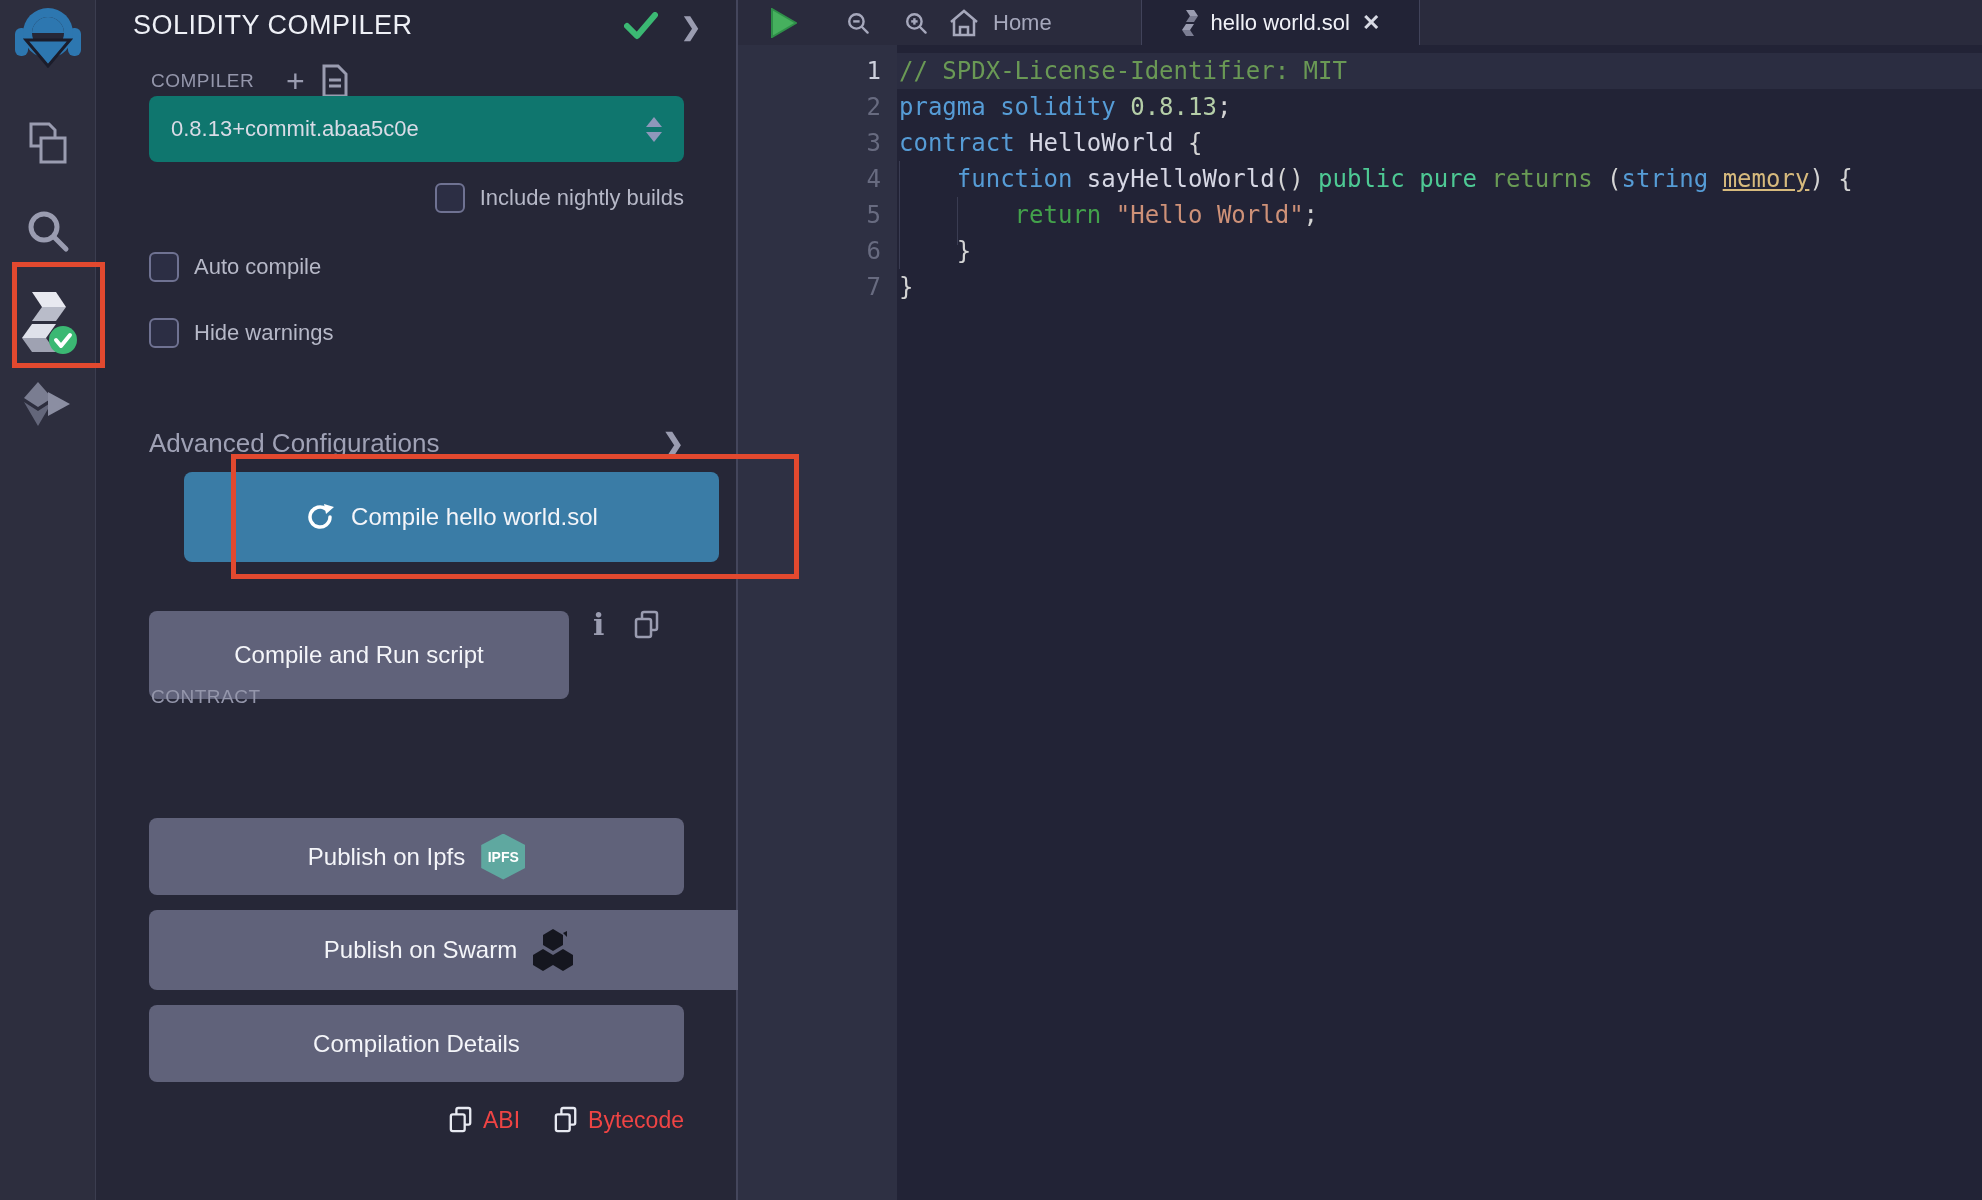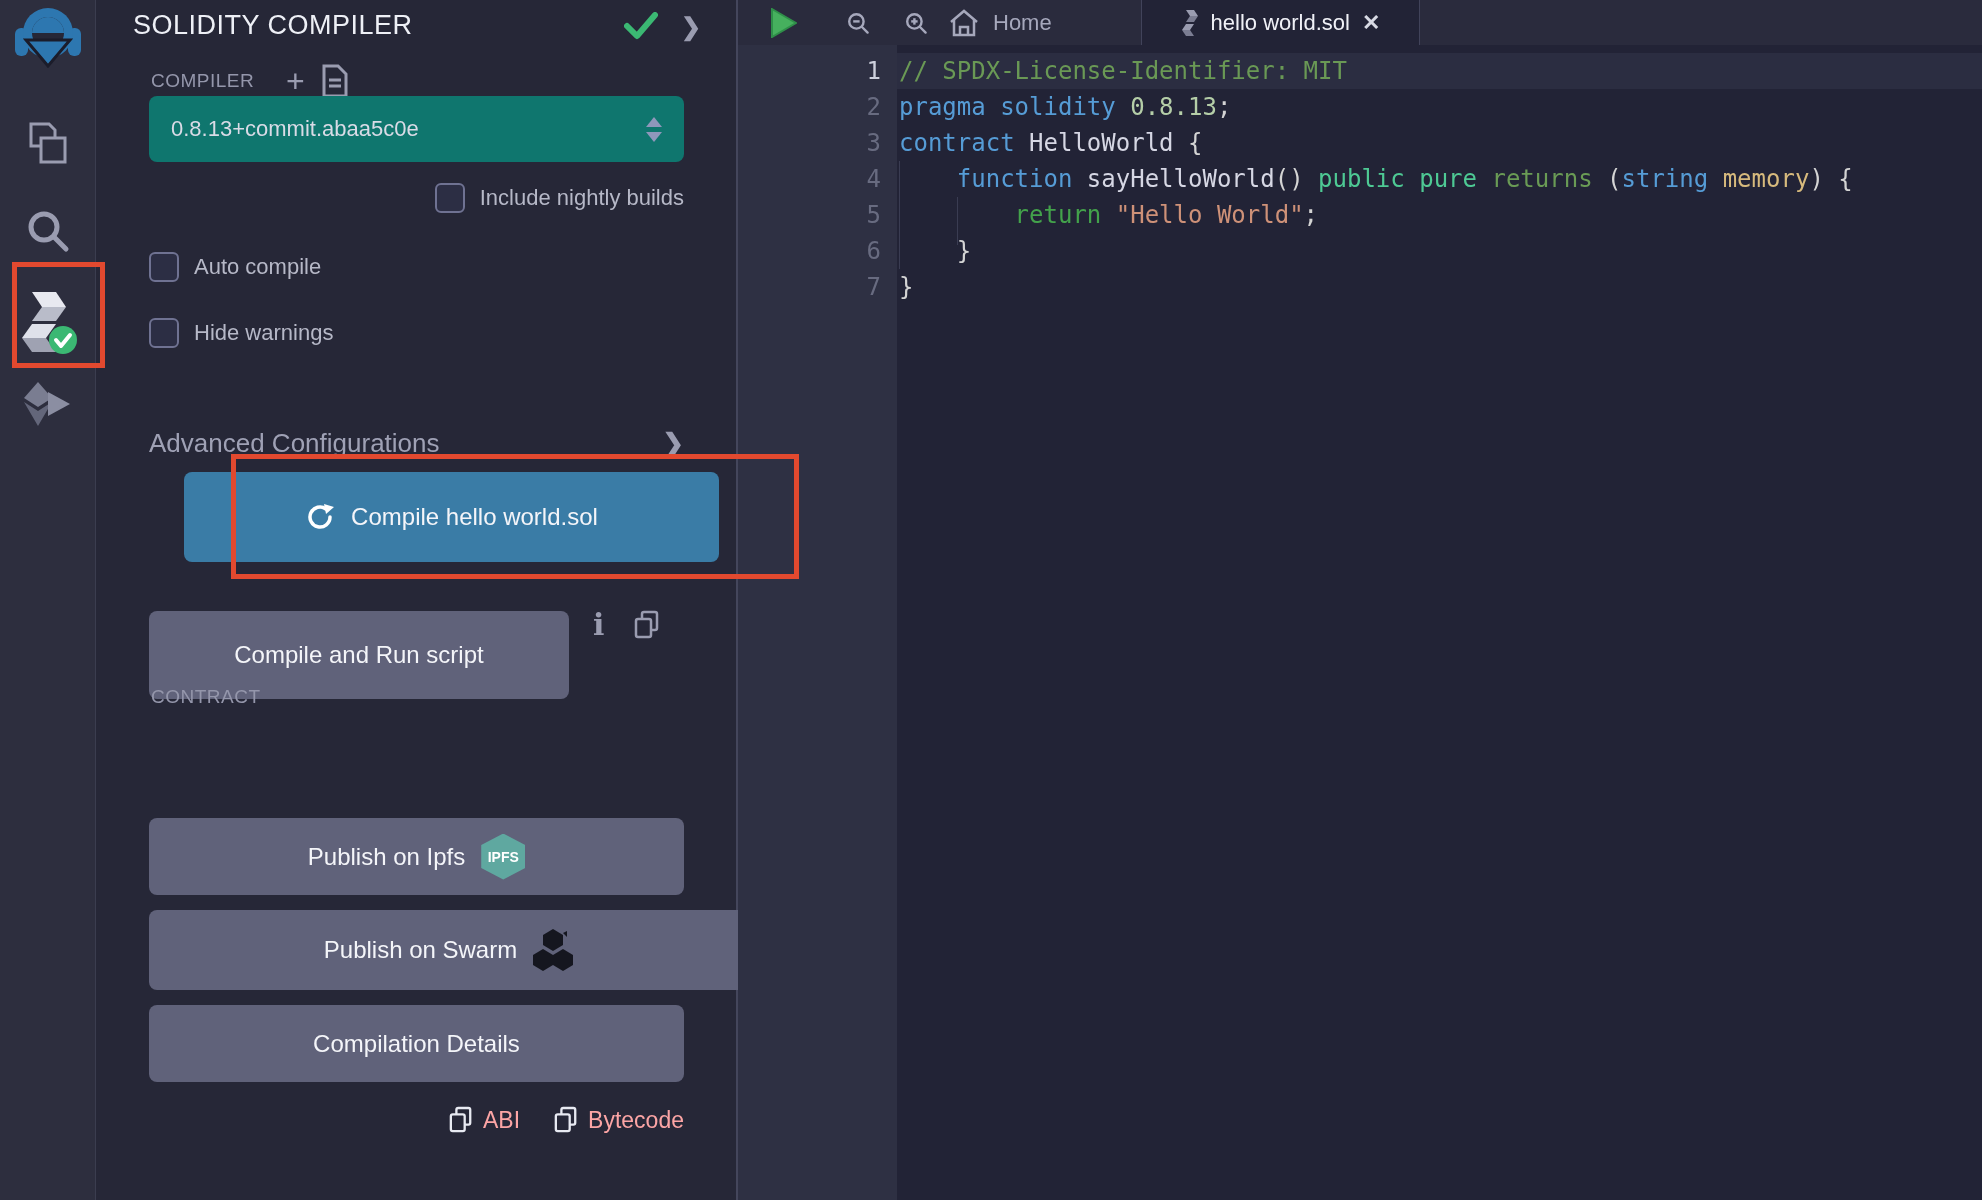--- a/index.html
+++ b/index.html
@@ -42,21 +42,21 @@
   .btn-gray{background:#60627a;}
   .btn-runscript{width:420px;height:88px;top:611px;}
   .btn-ipfs{width:535px;height:77px;top:818px;}
   .btn-swarm{width:599px;height:80px;top:910px;}
   .btn-details{width:535px;height:77px;top:1005px;}
 
   .side-icons{position:absolute;top:607px;left:497px;display:flex;gap:30px;align-items:center;}
   .info-glyph{font-family:"DejaVu Serif",serif;font-weight:bold;font-size:30px;color:#9a9cb0;}
 
   .abi-row{position:absolute;top:1106px;left:53px;width:535px;display:flex;justify-content:flex-end;gap:34px;align-items:center;}
-  .copy-group{display:flex;align-items:center;gap:10px;color:#fca5a5;font-size:23px;}
+  .copy-group{display:flex;align-items:center;gap:10px;color:#ef4444;font-size:23px;}
 
   .ipfs-badge{width:44px;height:46px;background:#5fa8a0;color:#fff;font-size:14px;font-weight:bold;
     display:flex;align-items:center;justify-content:center;
     clip-path:polygon(50% 0,100% 25%,100% 75%,50% 100%,0 75%,0 25%);}
 
   
   .editor{position:absolute;left:738px;top:0;width:1244px;height:1200px;background:#222336;}
   .tabbar{position:absolute;left:0;top:0;width:100%;height:45px;background:#2a2b3d;}
   .tab-icon-btn{position:absolute;top:0;height:45px;display:flex;align-items:center;justify-content:center;background:none;border:none;cursor:pointer;}
   .tab-home{position:absolute;left:211px;top:0;height:45px;display:flex;align-items:center;gap:14px;color:#a6a8bc;font-size:22px;}
@@ -70,21 +70,21 @@
   .gutter-numbers{position:absolute;left:0;top:53px;width:143px;text-align:right;
     font-family:"DejaVu Sans Mono",monospace;font-size:24px;line-height:36px;color:#686b80;}
   .ln-active{color:#cdd0dd;}
   .code-lines{position:absolute;left:161px;top:53px;font-family:"DejaVu Sans Mono",monospace;
     font-size:24px;line-height:36px;white-space:pre;}
   .code-line{height:36px;}
   .indent-guide{position:absolute;width:1px;background:#3a3c52;}
 
   .tok-plain{color:#d4d4d4;} .tok-comment{color:#6a9955;} .tok-kw{color:#569cd6;}
   .tok-num{color:#b5cea8;} .tok-ident{color:#d6d7e4;} .tok-mint{color:#4ec994;}
-  .tok-olive{color:#6a9b55;} .tok-ret{color:#43a24b;} .tok-str{color:#ce9178;} .tok-gold{color:#d7ba7d;}
+  .tok-olive{color:#6a9b55;} .tok-ret{color:#43a24b;} .tok-str{color:#ce9178;} .tok-gold{color:#d7ba7d;text-decoration:underline;}
 
   
   .hl-box{position:absolute;border:5px solid #e2492f;box-sizing:border-box;pointer-events:none;}
   .hl-box-icon{left:12px;top:262px;width:93px;height:106px;}
   .hl-box-btn{left:231px;top:454px;width:568px;height:125px;}
 
   svg{display:block;}
 </style>
 </head>
 <body>

